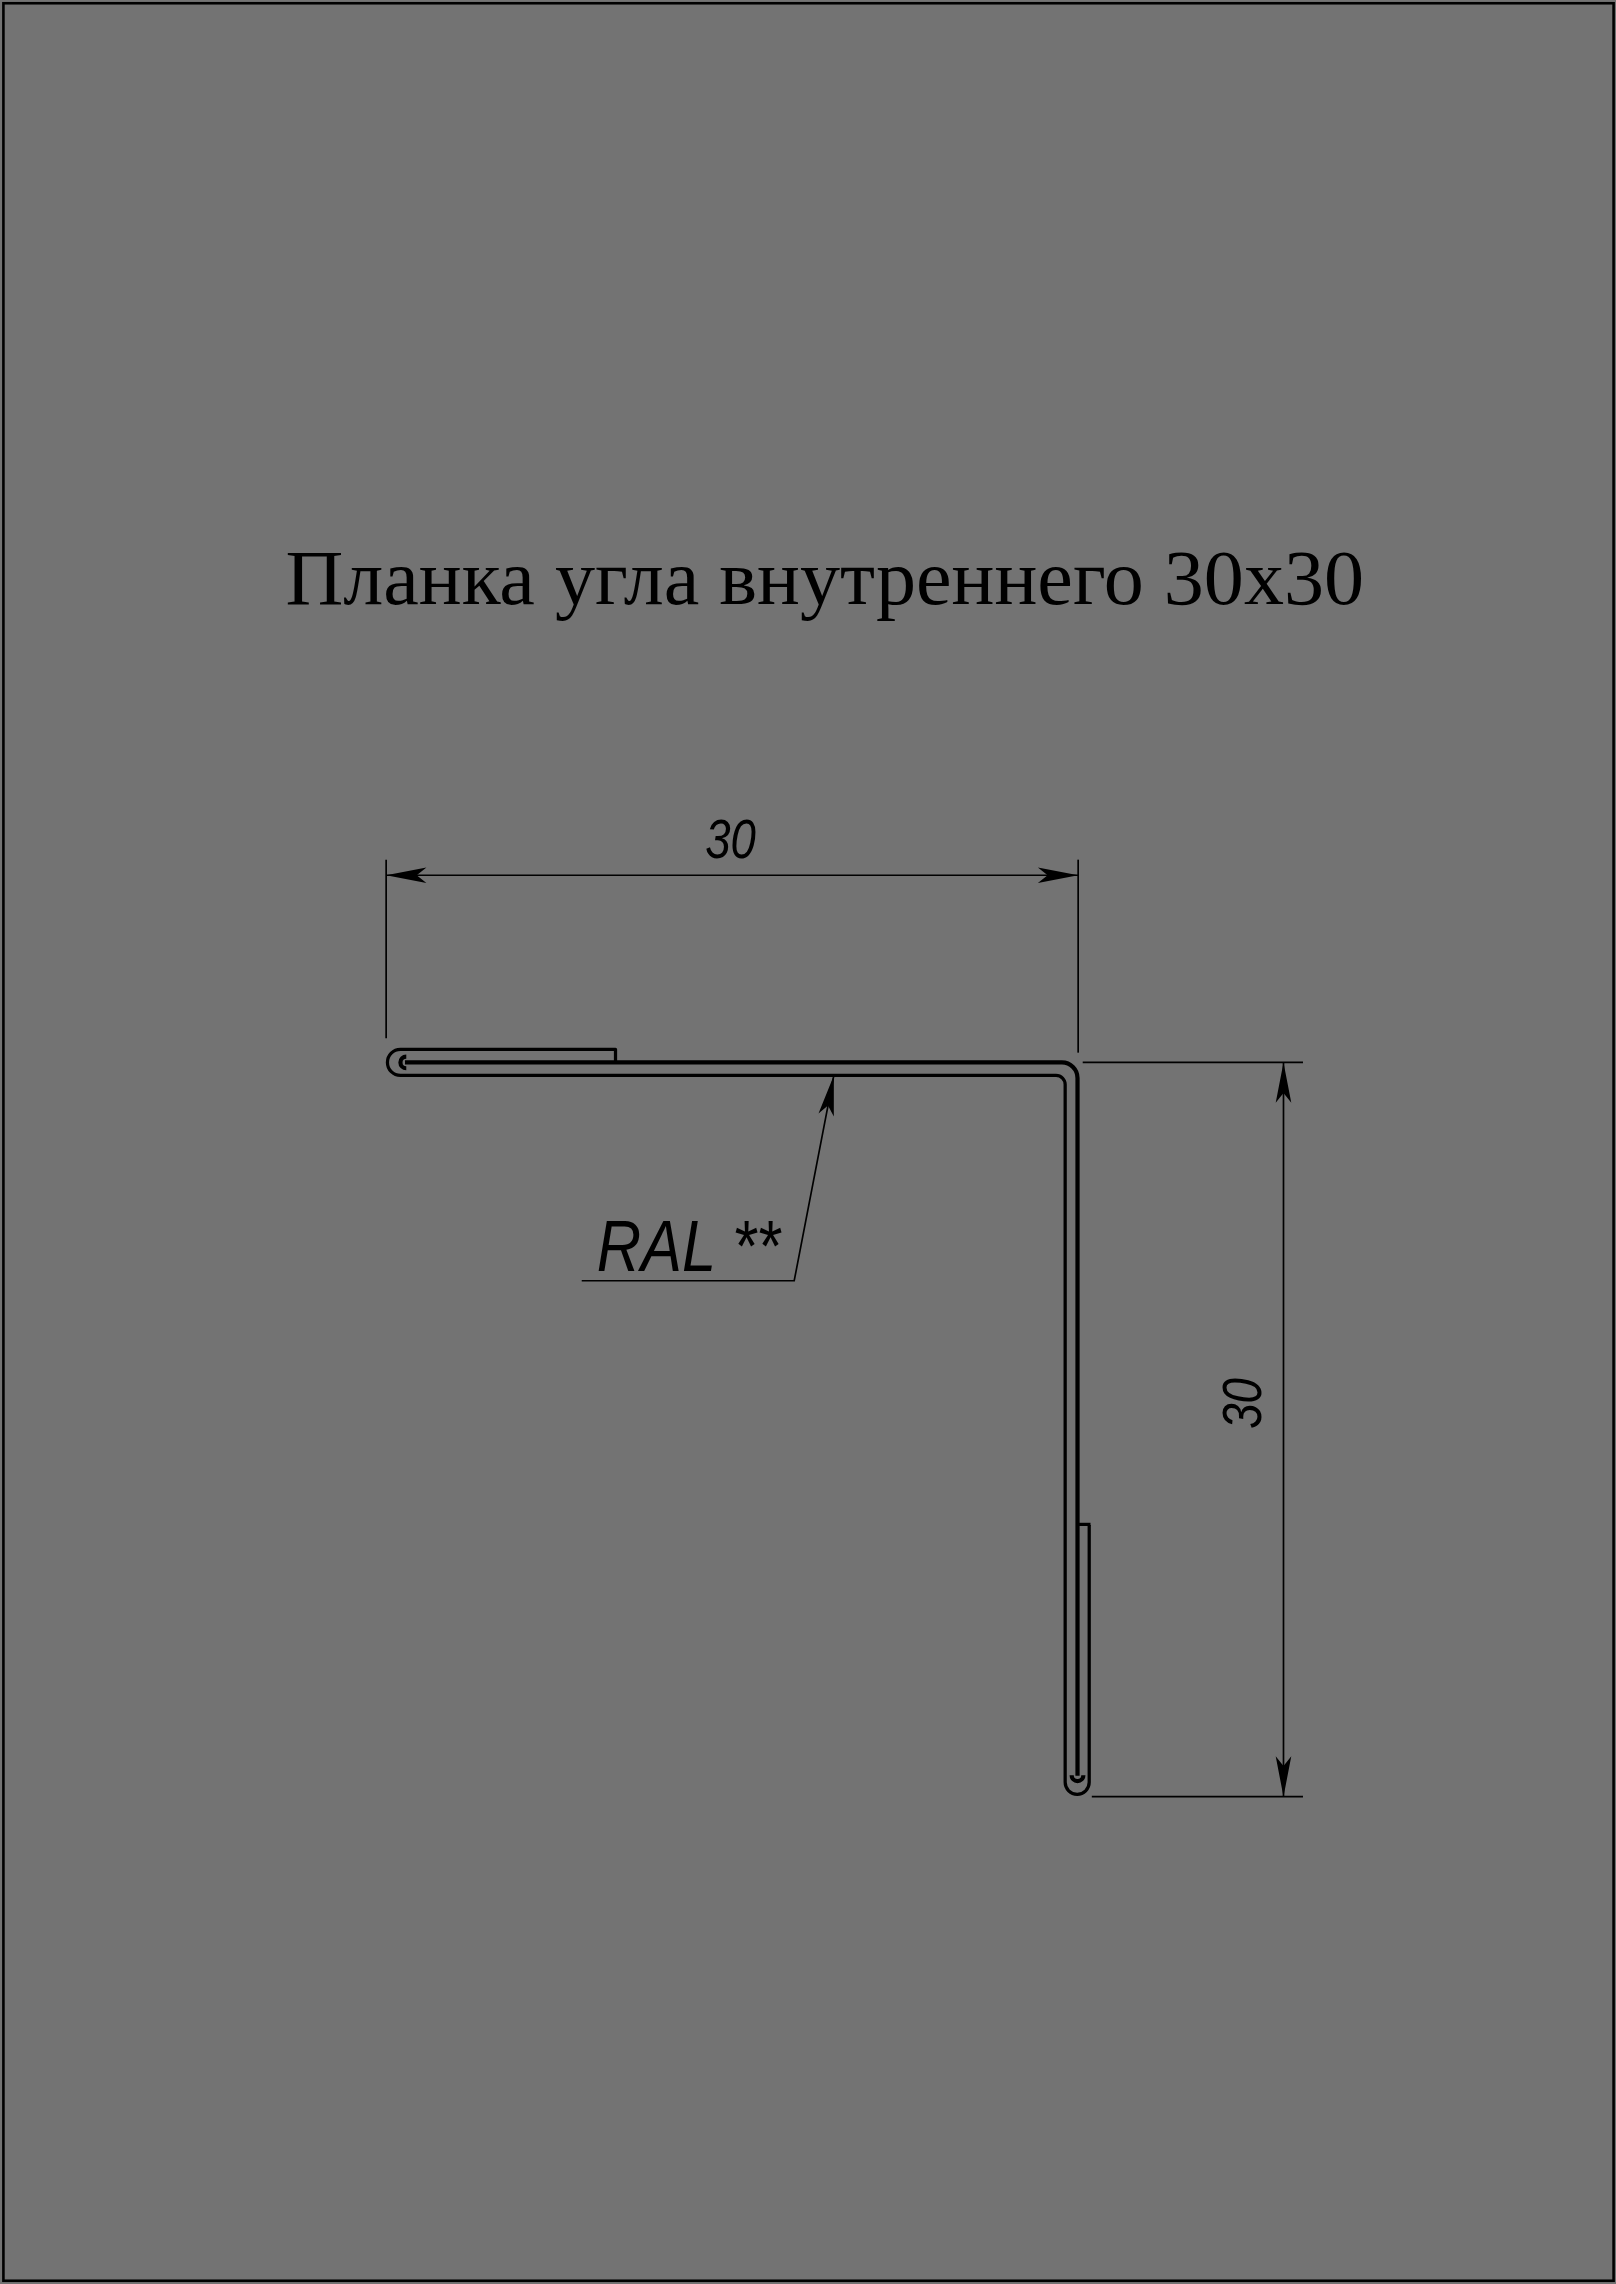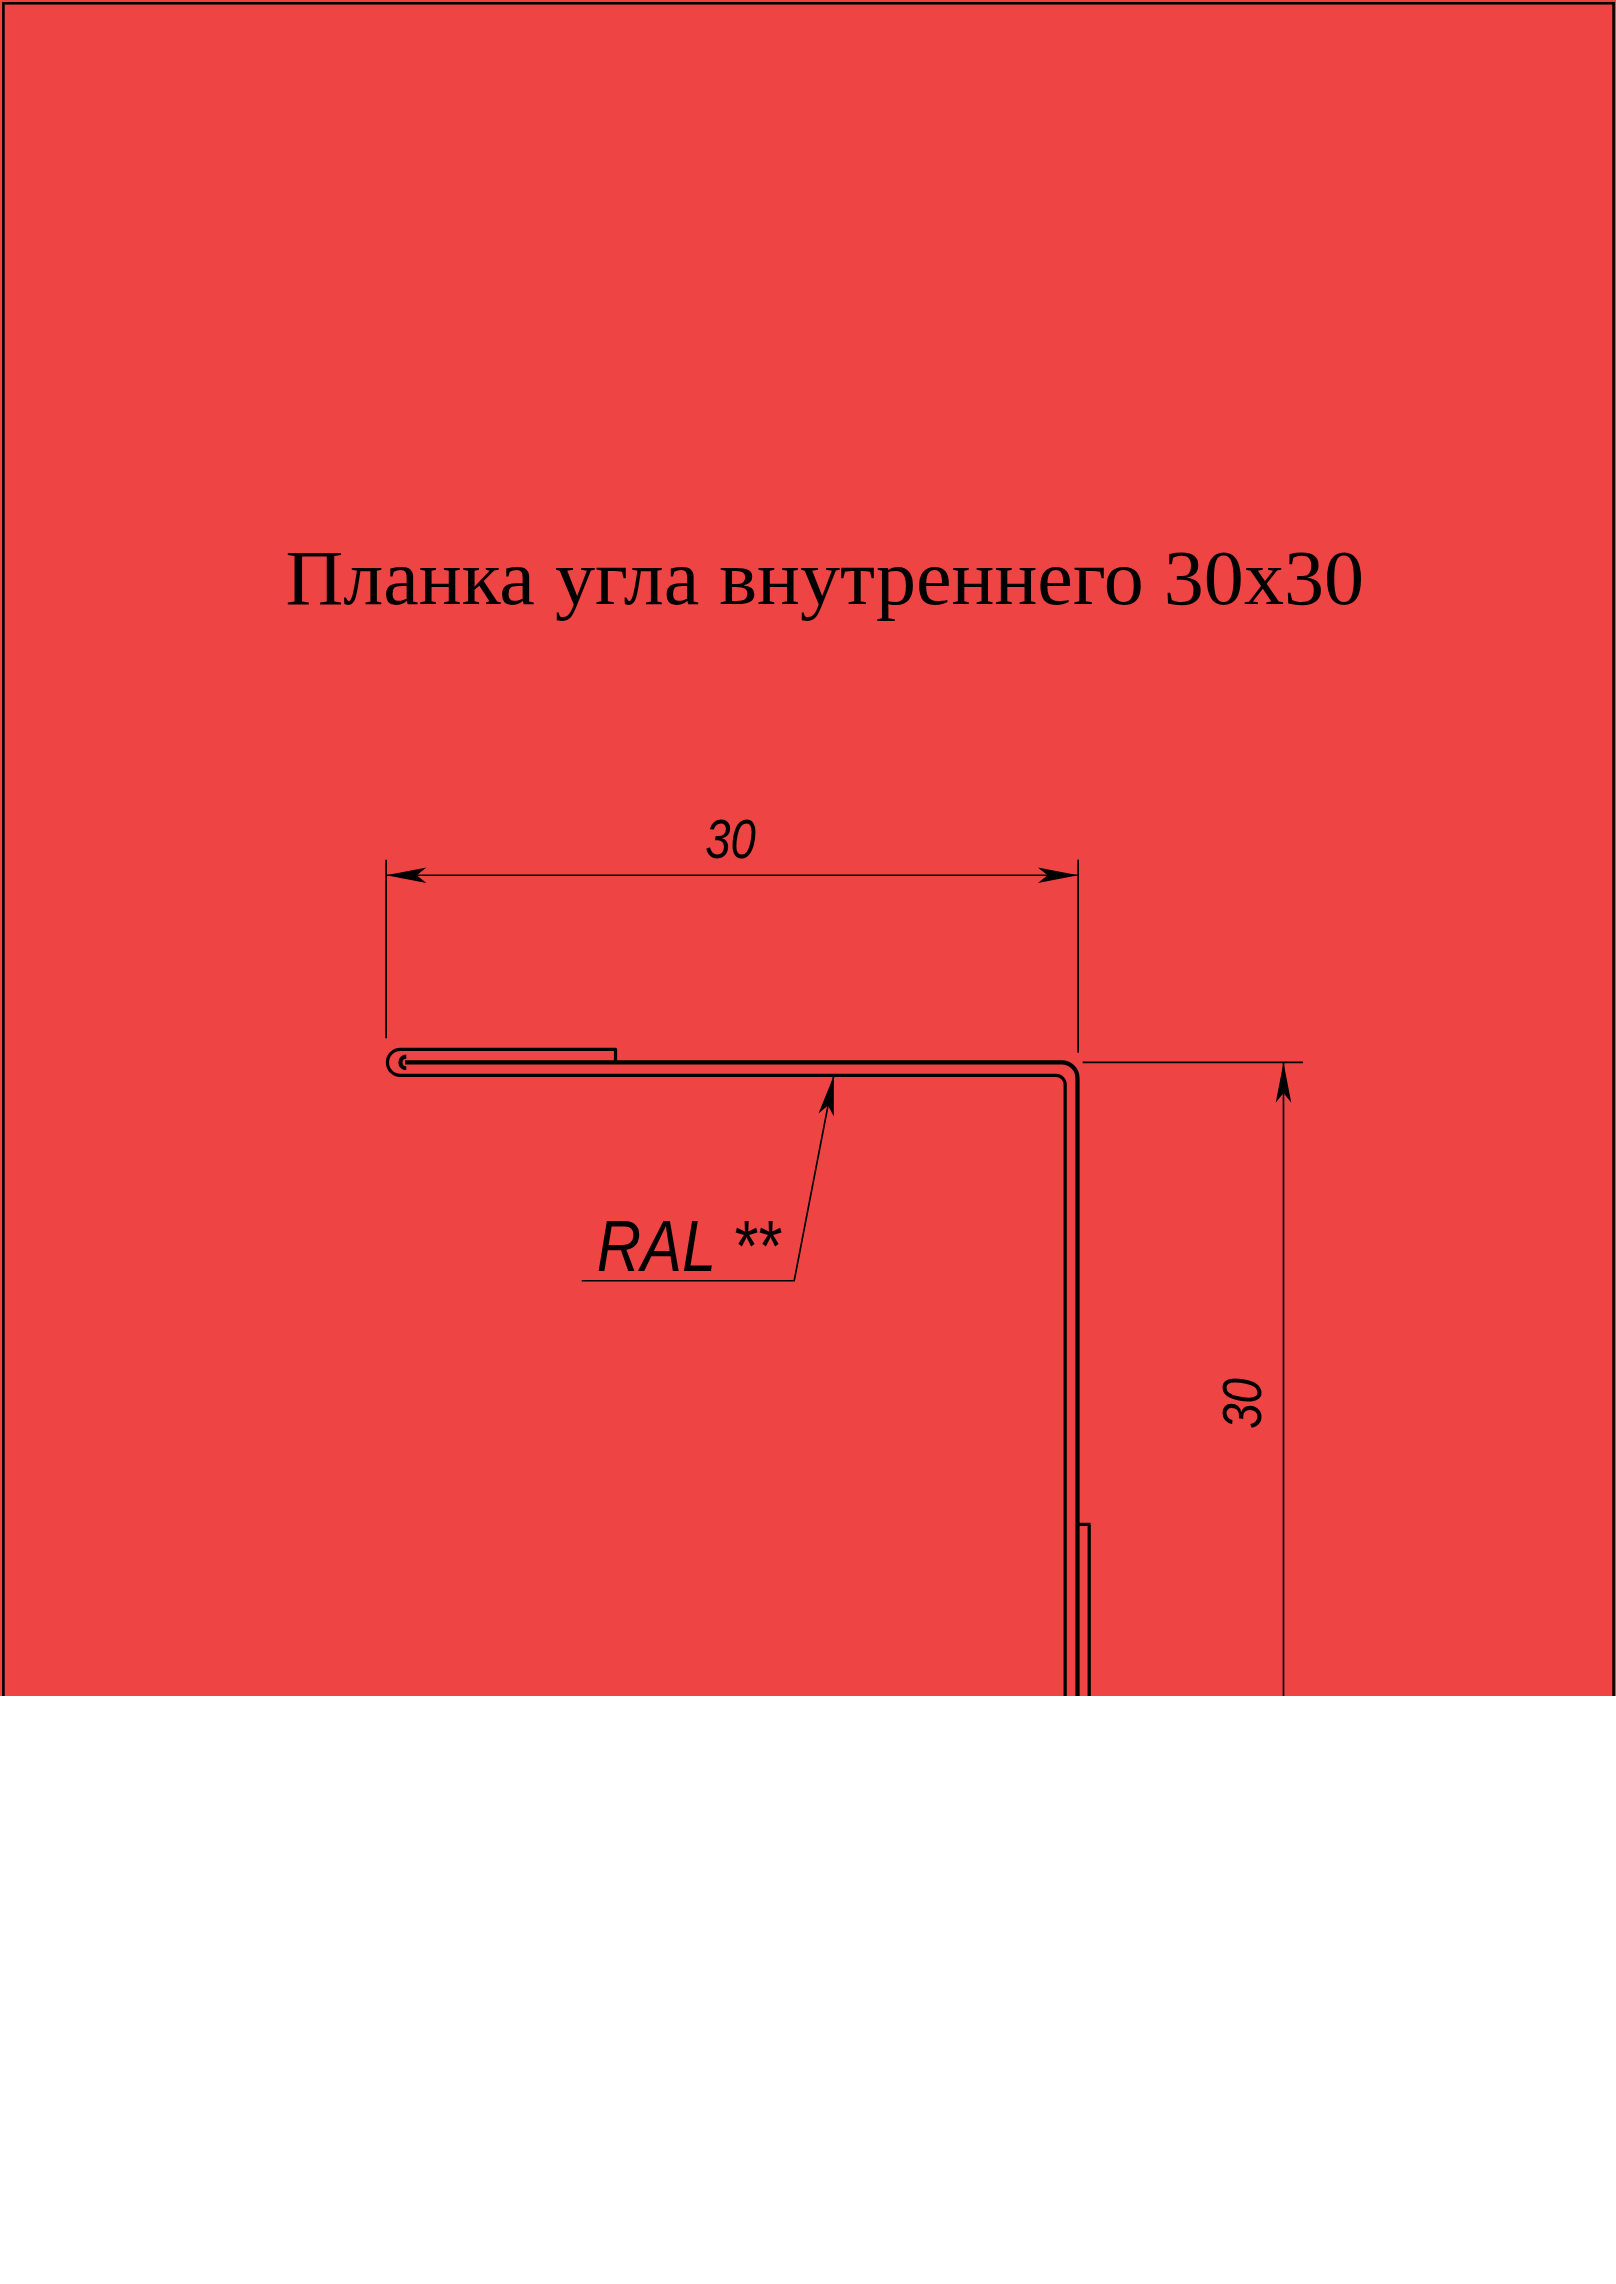--- a/index.html
+++ b/index.html
@@ -3,22 +3,22 @@
 <meta charset="utf-8">
 <style>
   html, body {
     margin: 0;
     padding: 0;
     background: #ffffff;
   }
   .page {
     position: relative;
     width: 1617px;
-    height: 1696px;
-    background: #ef4444;
+    height: 2284px;
+    background: #737373;
     overflow: hidden;
   }
   .page svg {
     position: absolute;
     left: 0;
     top: 0;
     display: block;
   }
   .stroke-thin  { stroke: #000000; stroke-width: 2.6; fill: none; }
   .stroke-main  { stroke: #000000; stroke-width: 5;   fill: none; stroke-linejoin: round; stroke-linecap: butt; }

